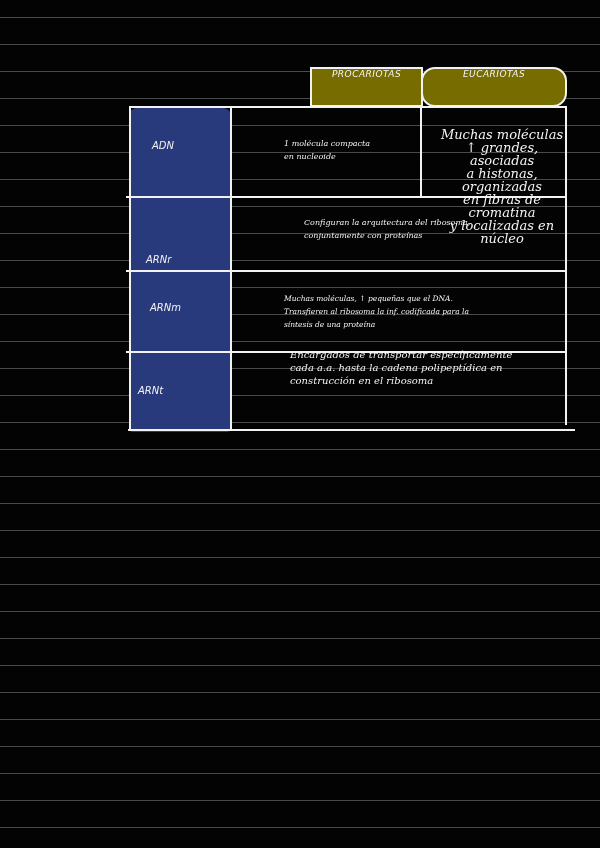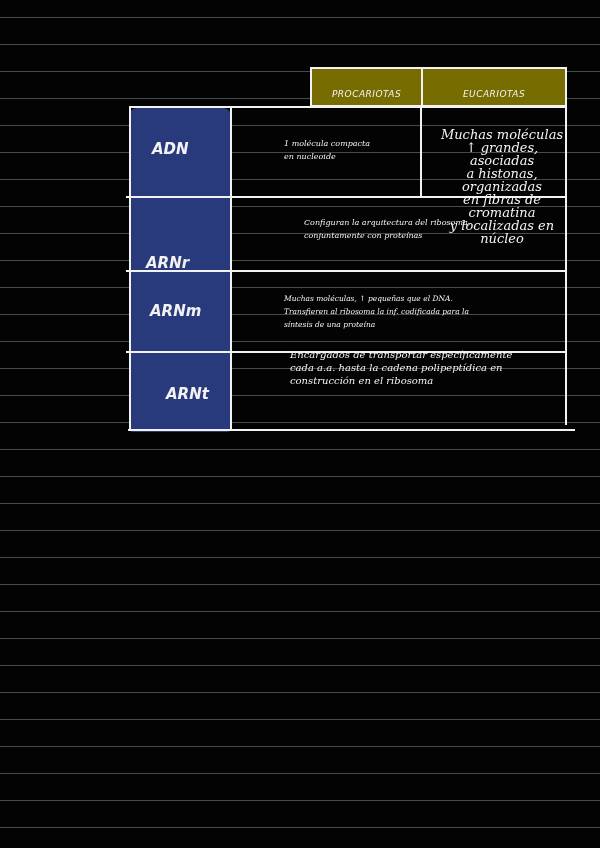--- a/index.html
+++ b/index.html
@@ -13,33 +13,33 @@
     background-image: repeating-linear-gradient(to bottom,
       transparent 0px, transparent 16px, #4a4a4a 16px, #4a4a4a 17px, transparent 17px, transparent 27px);
     background-position: 0 1px;
     pointer-events:none;
   }
   .hdr {
     position:absolute; top:67px; height:40px;
     background:#766c00;
     border:2px solid #f2f2f2; box-sizing:border-box;
     color:#f4f4f4; font-size:9px; letter-spacing:0.5px;
-    display:flex; align-items:flex-end; justify-content:center; padding-bottom:6px;
+    display:flex; justify-content:center; padding-bottom:6px;
     font-style:italic;
   }
   .hdr-pro { left:310px; width:113px; }
-  .hdr-euc { left:421px; width:146px; }
+  .hdr-euc { left:421px; width:146px;border-radius:14px; }
   .label-col {
     position:absolute; left:129px; top:108px; width:102px; height:324px;
     background:#283a7c; border-radius:8px 8px 4px 4px;
   }
   .hline { position:absolute; height:2px; background:#f2f2f2; }
   .vline { position:absolute; width:2px; background:#f2f2f2; }
   .rowlabel {
-    position:absolute; color:#f2f2f2; font-size:15px; font-style:italic;font-weight:bold;
+    position:absolute; color:#f2f2f2; font-size:10px; font-style:italic;
   }
   .cell {
     position:absolute; color:#f4f4f4; font-family:"DejaVu Serif", serif; font-style:italic;
     font-size:8px; line-height:13px; white-space:pre-line;
   }
 </style>
 </head>
 <body>
 
 <div class="ruled"></div>
@@ -60,21 +60,21 @@
 <div class="hline" style="left:128px; top:429px; width:447px;"></div>
 
 <div class="vline" style="left:129px; top:107px; height:324px;"></div>
 <div class="vline" style="left:230px; top:107px; height:324px;"></div>
 <div class="vline" style="left:420px; top:107px; height:90px;"></div>
 <div class="vline" style="left:565px; top:107px; height:318px;"></div>
 
 <div class="rowlabel" style="left:152px; top:140px;">ADN</div>
 <div class="rowlabel" style="left:146px; top:222px;margin-top:32px;">ARNr</div>
 <div class="rowlabel" style="left:150px; top:302px;">ARNm</div>
-<div class="rowlabel" style="left:138px; top:385px;margin-left:28px;">ARNt</div>
+<div class="rowlabel" style="left:138px; top:385px;">ARNt</div>
 
 <div class="cell" style="left:284px; top:137px; width:130px;">1 molécula compacta
 en nucleoide</div>
 <div class="cell" style="left:440px; top:128px; width:124px; text-align:center; font-size:13px; line-height:13px;">Muchas moléculas
 ↑ grandes, asociadas
 a histonas, organizadas
 en fibras de cromatina
 y localizadas en núcleo</div>
 <div class="cell" style="left:304px; top:216px; width:250px;">Configuran la arquitectura del ribosoma,
 conjuntamente con proteínas</div>

